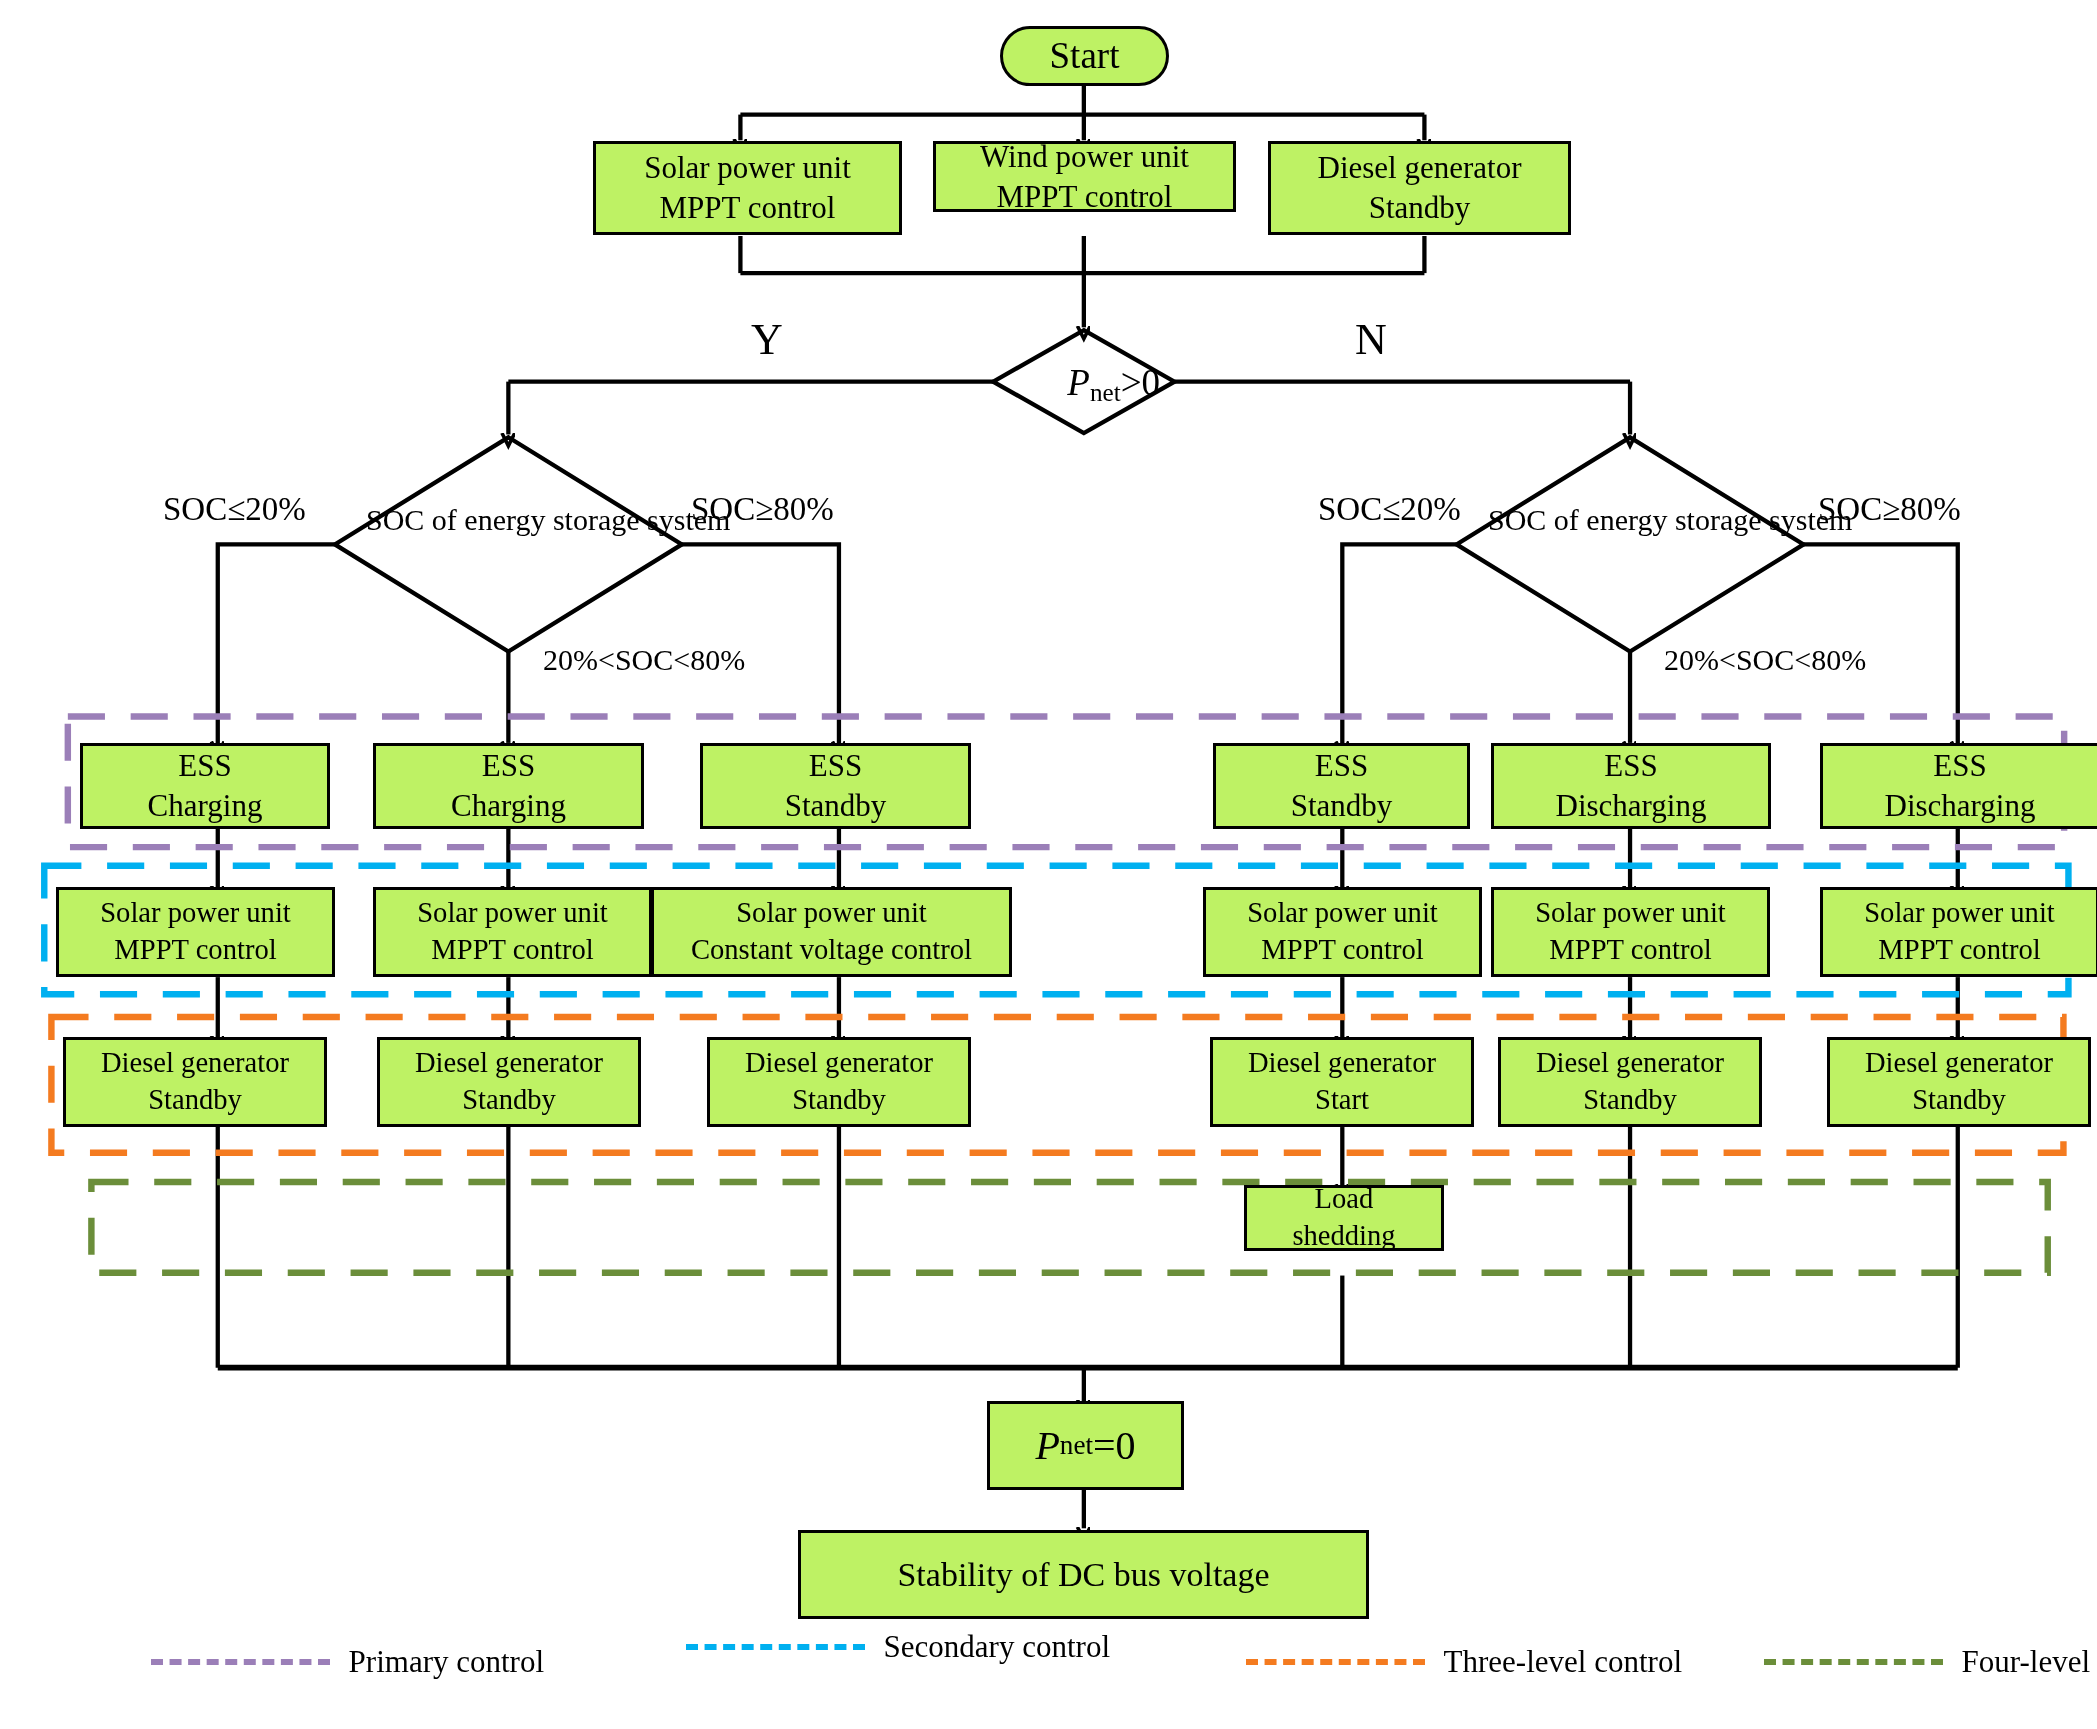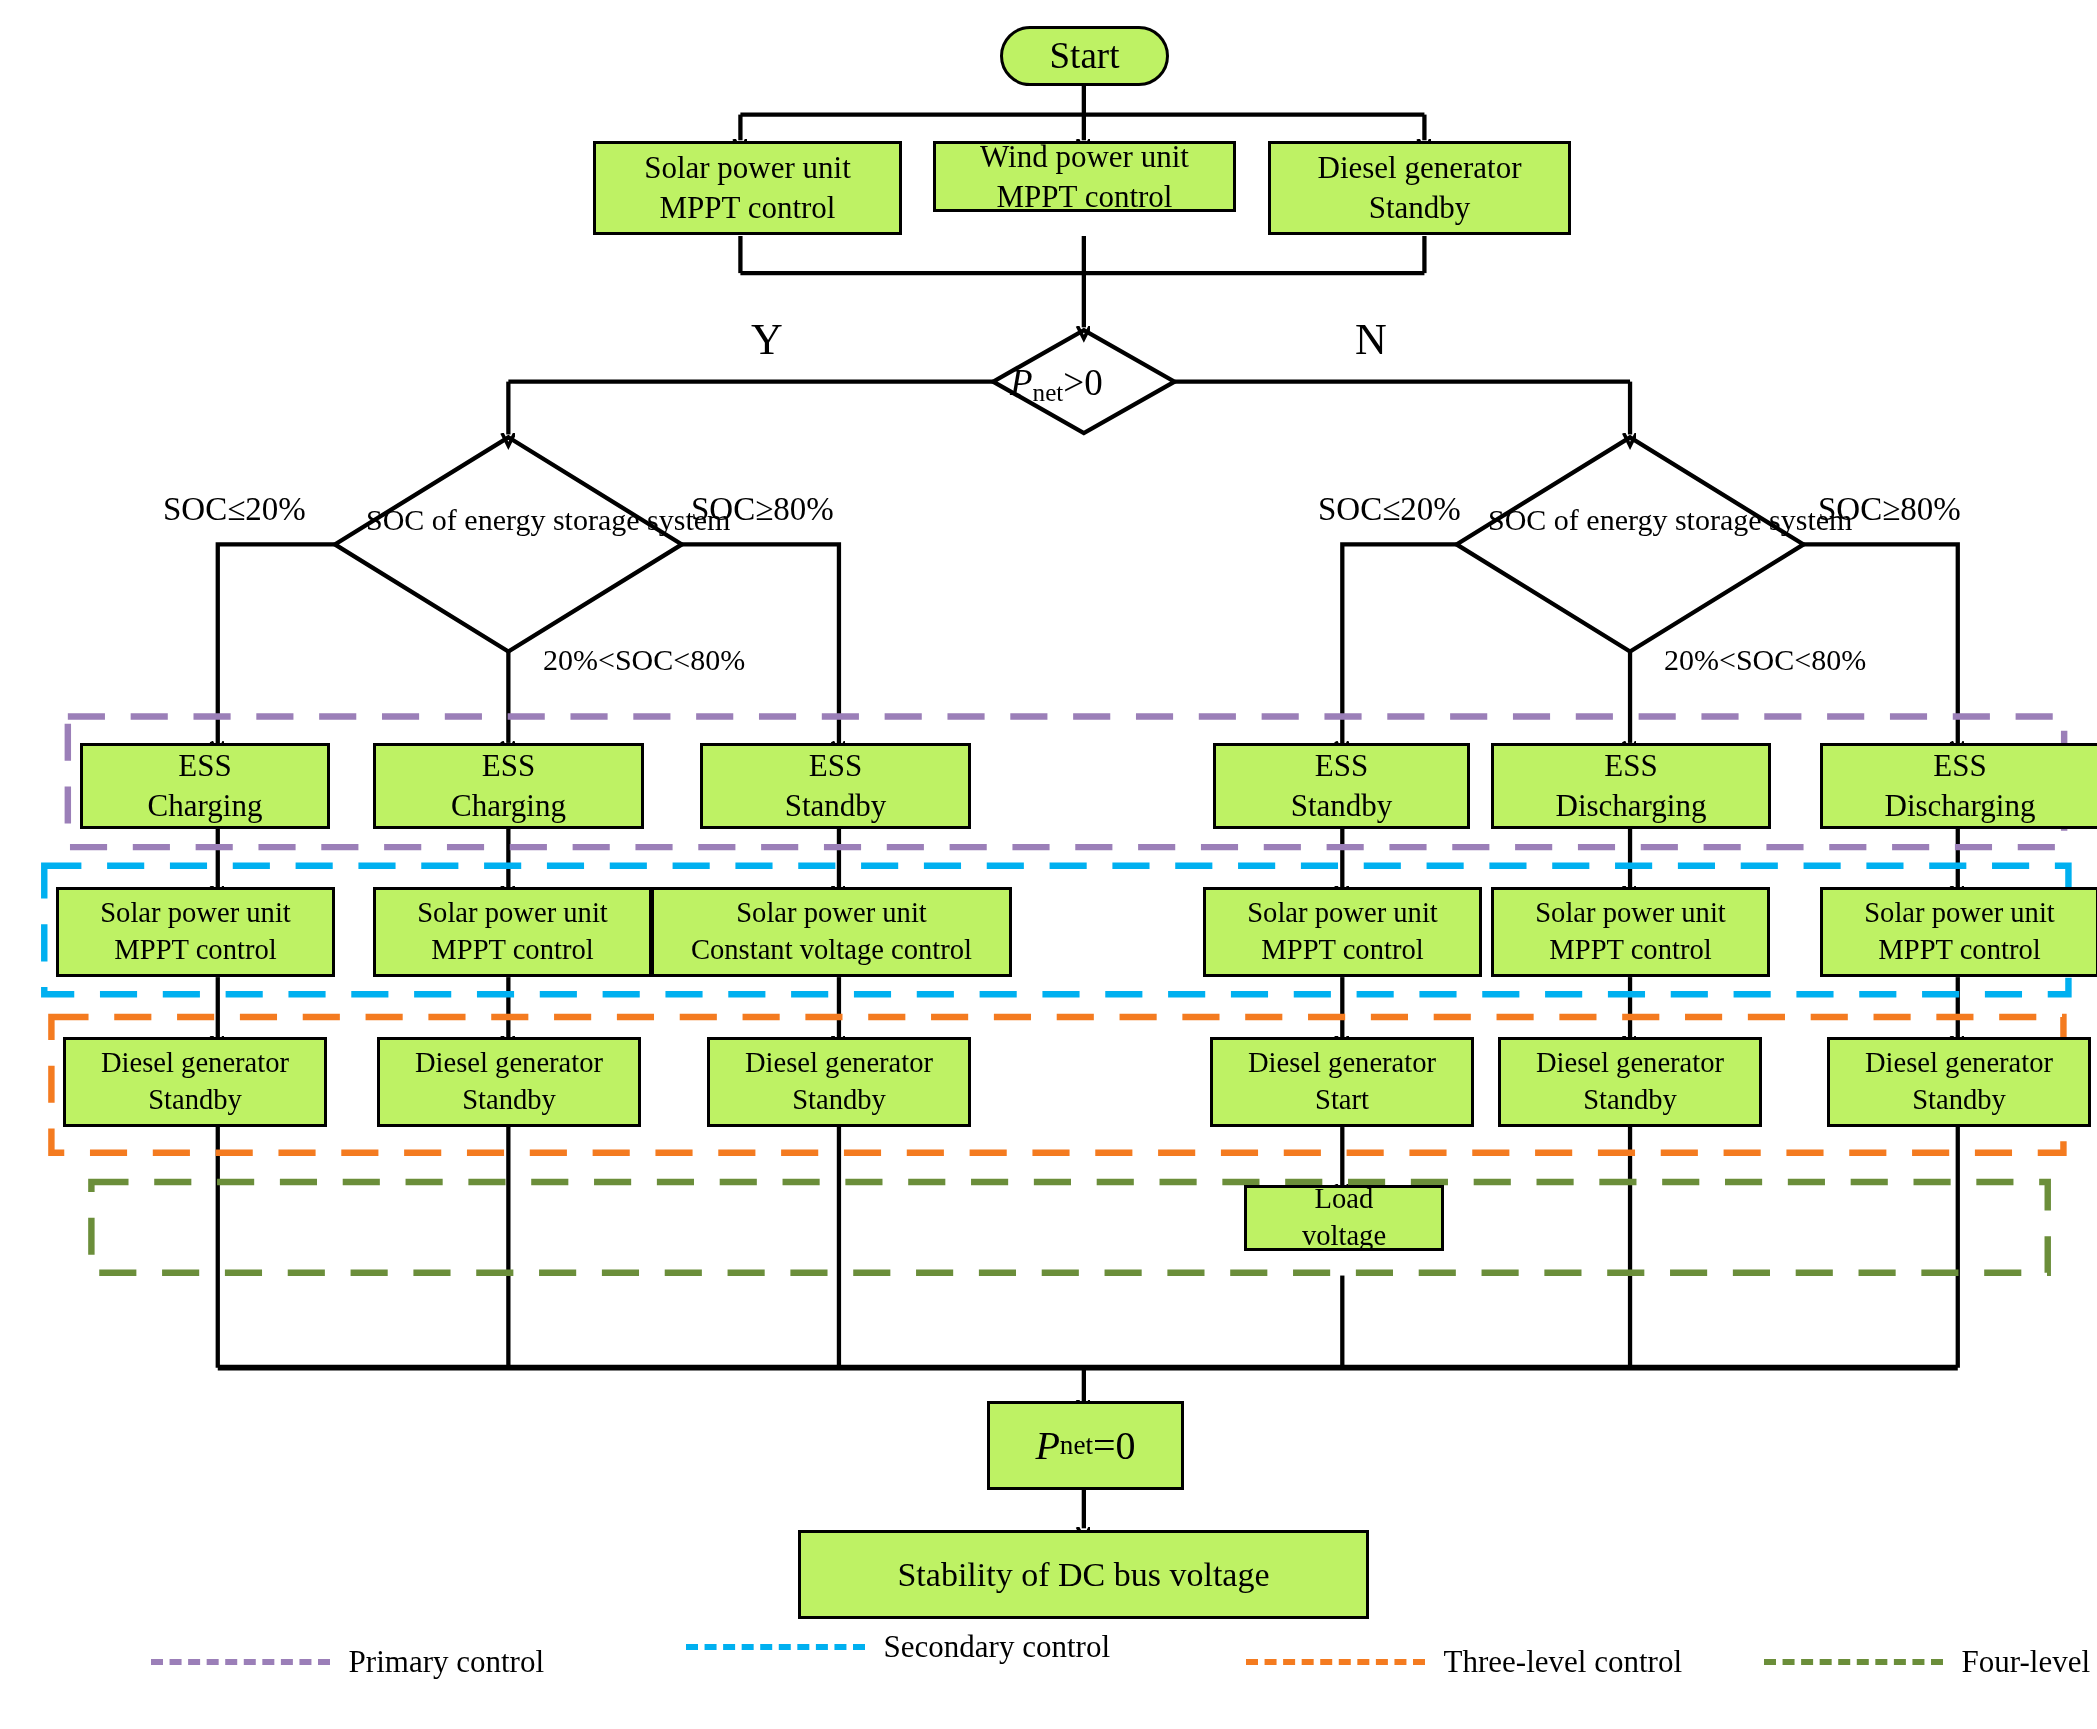--- a/index.html
+++ b/index.html
@@ -14,21 +14,21 @@
 
   .term{border-radius:57px;font-size:37px;}
   .proc{font-size:31px;}
   .proc.small{font-size:28.6px;}
   .pnet{font-size:40px;}
 
   .edgelabel{position:absolute;font-size:33px;white-space:nowrap;}
   .edgelabel.sm{font-size:30px;}
   .bigYN{position:absolute;font-size:44px;}
 
-  .diamondtext{position:absolute;font-size:30px;text-align:left;line-height:1.3;white-space:nowrap;}
+  .diamondtext{position:absolute;font-size:30px;text-align:right;line-height:1.3;white-space:nowrap;}
 
   .legend-item{position:absolute;display:flex;align-items:center;}
   .legend-dash{width:179px;height:0;border-top:6.4px dashed;margin-right:18.6px;}
   .legend-label{font-size:31px;line-height:1.22;text-align:center;white-space:nowrap;}
 
   .sub{font-size:0.68em;vertical-align:-0.22em;}
   .ital{font-style:italic;}
 </style>
 </head>
 <body>
@@ -222,21 +222,21 @@
     <span>Diesel generator</span>
     <span>Standby</span>
   </div>
   <div class="node proc small" style="left:1827px;top:1037px;width:264px;height:90px;">
     <span>Diesel generator</span>
     <span>Standby</span>
   </div>
 
   <div class="node proc small" style="left:1244px;top:1185px;width:200px;height:66px;">
     <span>Load</span>
-    <span>voltage</span>
+    <span>shedding</span>
   </div>
 
   <div class="node pnet" style="left:987px;top:1401px;width:197px;height:89px;flex-direction:row;">
     <span class="ital" style="display:inline;">P</span>
       <span class="sub" style="display:inline;">net</span>
       <span style="display:inline;">=0</span>
   </div>
 
   <div class="node proc" style="left:798px;top:1530px;width:571px;height:89px;font-size:34px;">
     <span>Stability of DC bus voltage</span>

